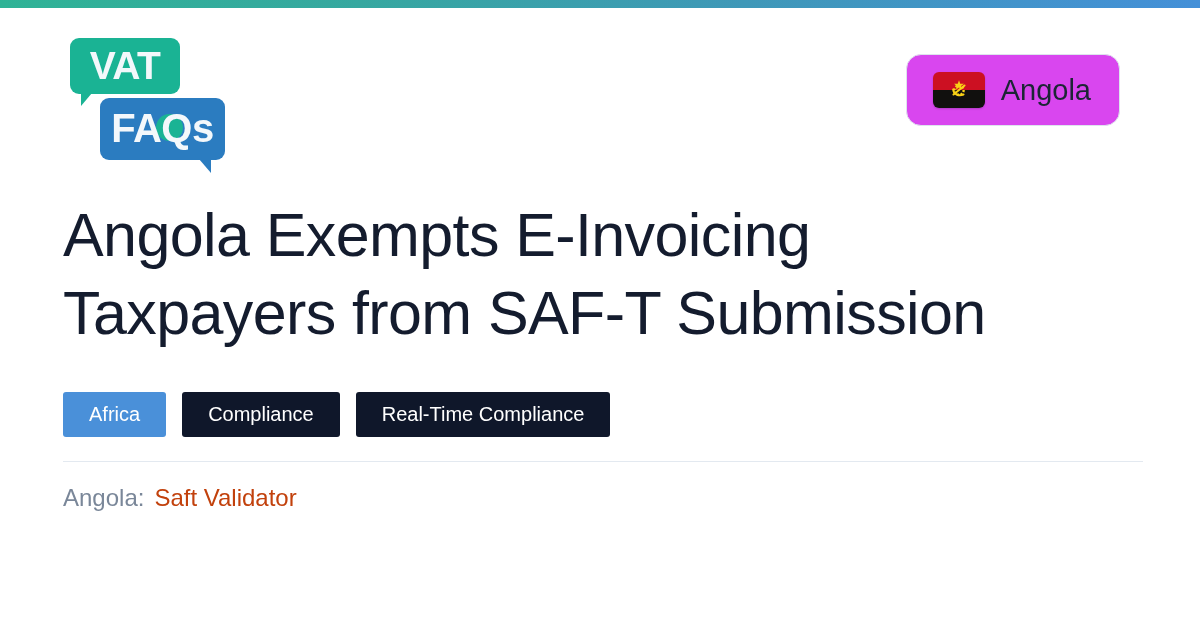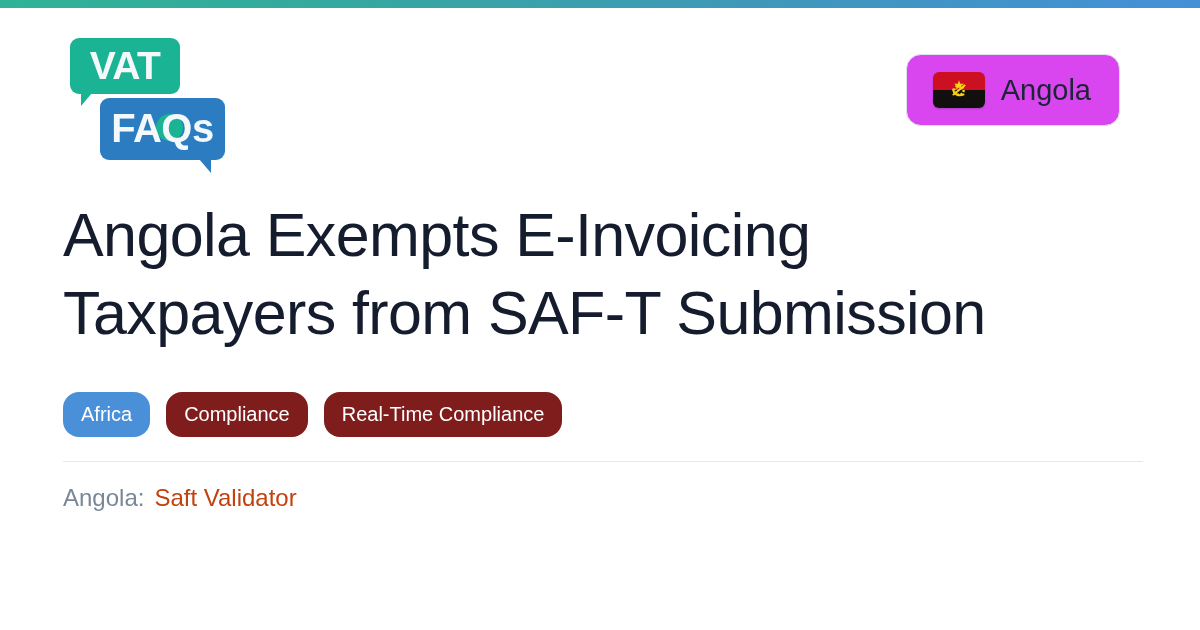--- a/index.html
+++ b/index.html
@@ -171,29 +171,29 @@
   .tag-row {
     display: flex;
     gap: 16px;
     margin: 40px 0 0 3px;
   }
   .tag {
     display: inline-flex;
     align-items: center;
     justify-content: center;
     height: 45px;
-    padding: 0 18px;
-    border-radius: 16px;
+    padding: 0 26px;
+    border-radius: 3px;
     color: #ffffff;
     font-size: 20px;
     font-weight: 400;
     white-space: nowrap;
   }
   .tag-blue  { background: #4a90d9; }
-  .tag-green { background: #7f1d1d; }
+  .tag-green { background: #0f172a; }
 
   
   .divider {
     margin: 24px 0 0 3px;
     width: 1080px;
     height: 1px;
     background: #e3e9f0;
   }
 
   

